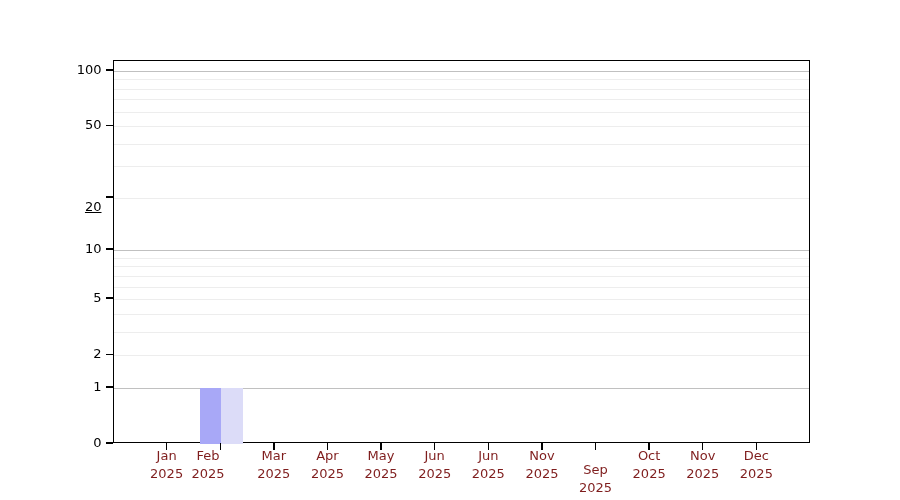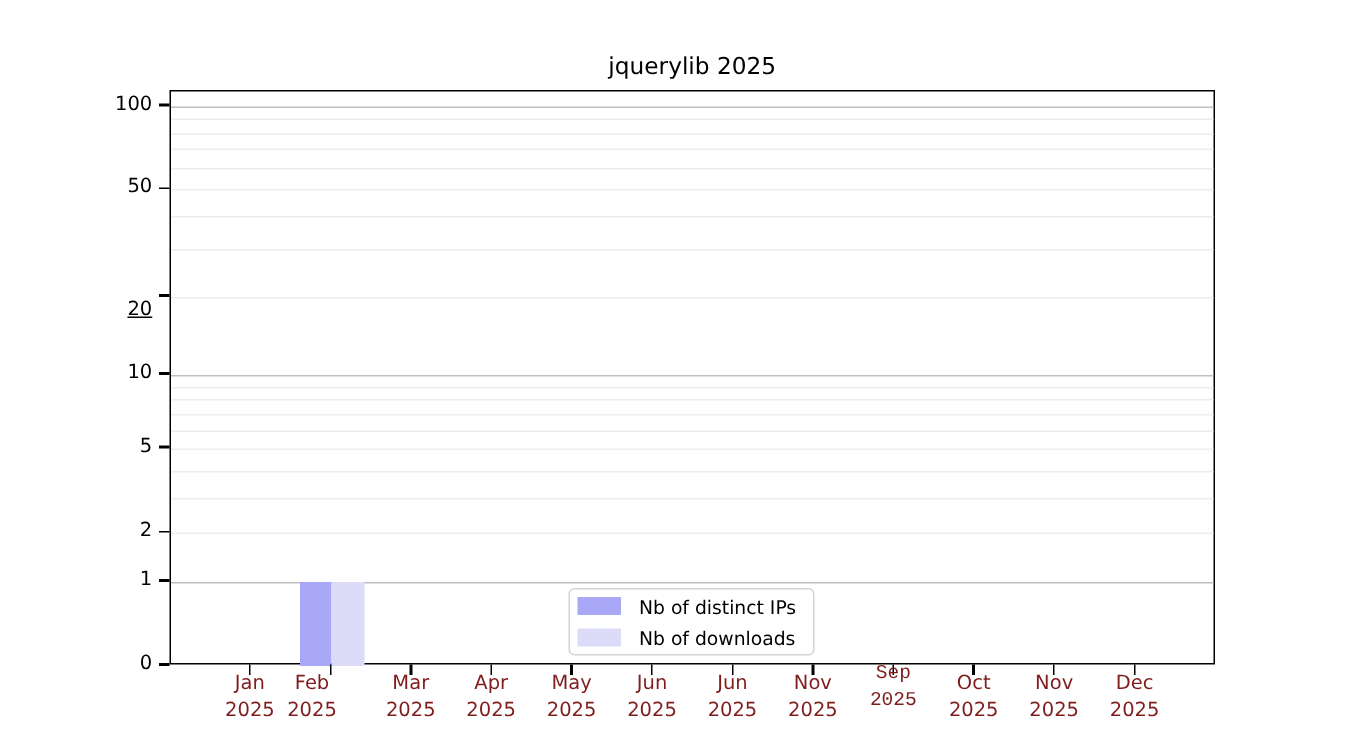--- a/index.html
+++ b/index.html
@@ -52,21 +52,20 @@
     z-index:5;
   }
   .legend-row{display:flex;align-items:center;height:21px;}
   .legend-swatch{width:29px;height:12px;margin-right:12px;flex:0 0 auto;}
   .legend-label{font-size:12.5px;color:#000;white-space:nowrap;}
 </style>
 </head>
 <body>
 
 <div id="figure">
-  <div id="chart-title">jquerylib 2025</div>
 
   <div id="plot-area">
       <div class="grid grid-minor" style="top: 294.209px; background: rgb(237, 237, 237);"></div>
       <div class="grid grid-minor" style="top: 270.958px; background: rgb(237, 237, 237);"></div>
       <div class="grid grid-minor" style="top: 252.923px; background: rgb(237, 237, 237);"></div>
       <div class="grid grid-minor" style="top: 238.188px; background: rgb(237, 237, 237);"></div>
       <div class="grid grid-minor" style="top: 225.729px; background: rgb(237, 237, 237);"></div>
       <div class="grid grid-minor" style="top: 214.937px; background: rgb(237, 237, 237);"></div>
       <div class="grid grid-minor" style="top: 205.417px; background: rgb(237, 237, 237);"></div>
       <div class="grid grid-minor" style="top: 196.902px; background: rgb(237, 237, 237);"></div>
@@ -120,36 +119,26 @@
       <div class="xtick" style="position: absolute; left: 433.992px; top: 443px;"></div>
       <div class="xlab" style="left: 406.692px; top: 447px;">Jun
 2025</div>
       <div class="xtick" style="position: absolute; left: 487.608px; top: 443px;"></div>
       <div class="xlab" style="left: 460.308px; top: 447px;">Jun
 2025</div>
       <div class="xtick" style="position: absolute; left: 541.223px; top: 443px;"></div>
       <div class="xlab" style="left: 513.923px; top: 447px;">Nov
 2025</div>
       <div class="xtick" style="position: absolute; left: 594.838px; top: 443px;"></div>
-      <div class="xlab" style="left: 567.538px; top: 440px; font-family: Liberation Mono, monospace;">Sep
+      <div class="xlab" style="left: 567.538px; top: 461px;">Sep
 2025</div>
       <div class="xtick" style="position: absolute; left: 648.454px; top: 443px;"></div>
       <div class="xlab" style="left: 621.154px; top: 447px;">Oct
 2025</div>
       <div class="xtick" style="position: absolute; left: 702.069px; top: 443px;"></div>
       <div class="xlab" style="left: 674.769px; top: 447px;">Nov
 2025</div>
       <div class="xtick" style="position: absolute; left: 755.685px; top: 443px;"></div>
       <div class="xlab" style="left: 728.385px; top: 447px;">Dec
 2025</div>
     </div>
 
-  <div id="legend">
-    <div class="legend-row">
-      <span class="legend-swatch" id="swatch-0" style="background: rgb(168, 168, 247);"></span>
-      <span class="legend-label">Nb of distinct IPs</span>
-    </div>
-    <div class="legend-row">
-      <span class="legend-swatch" id="swatch-1" style="background: rgb(220, 220, 248);"></span>
-      <span class="legend-label">Nb of downloads</span>
-    </div>
-  </div>
 </div>
 
 </body></html>

